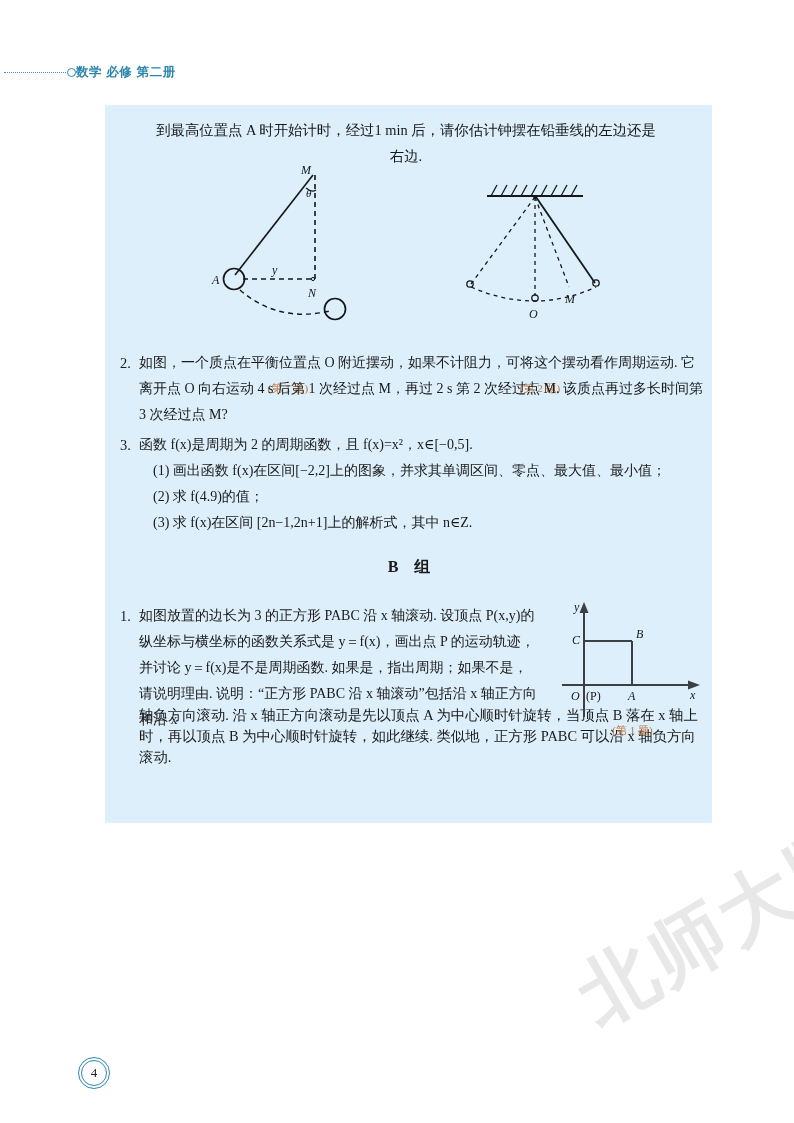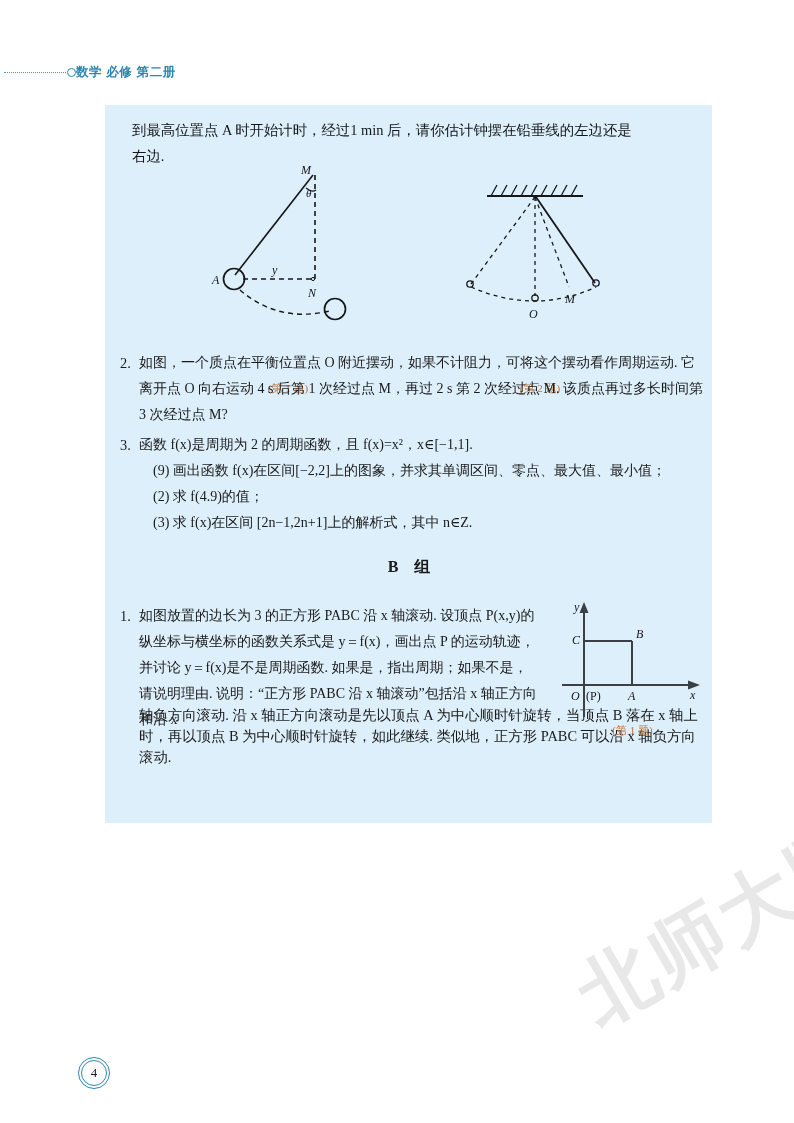--- a/index.html
+++ b/index.html
@@ -103,24 +103,25 @@
 
   .body-text {
     font-size: 14.4px;
     line-height: 26px;
     color: #16171a;
   }
 
   
   .intro {
     position: absolute;
-    left: 27px;
+    left: 11px;
     top: 12px;
     width: 580px;
     text-indent: 0;
+    text-align: center;
   }
   .intro .l2 { display: block; }
 
   
   .figs {
     position: absolute;
     left: 0;
     top: 58px;
     width: 607px;
     height: 175px;
@@ -310,22 +311,22 @@
   </div>
 
   <div class="prob p2">
     <div class="prob-num">2.</div>
     <div class="prob-body">如图，一个质点在平衡位置点 O 附近摆动，如果不计阻力，可将这个摆动看作周期运动. 它离开点 O 向右运动 4 s 后第 1 次经过点 M，再过 2 s 第 2 次经过点 M. 该质点再过多长时间第 3 次经过点 M?</div>
   </div>
 
   <div class="prob p3">
     <div class="prob-num">3.</div>
     <div class="prob-body">
-      <span>函数 f(x)是周期为 2 的周期函数，且 f(x)=x²，x∈[−1,1].</span>
-      <span class="sub">(9) 画出函数 f(x)在区间[−2,2]上的图象，并求其单调区间、零点、最大值、最小值；</span>
+      <span>函数 f(x)是周期为 2 的周期函数，且 f(x)=x²，x∈[−0,5].</span>
+      <span class="sub">(1) 画出函数 f(x)在区间[−2,2]上的图象，并求其单调区间、零点、最大值、最小值；</span>
       <span class="sub">(2) 求 f(4.9)的值；</span>
       <span class="sub">(3) 求 f(x)在区间 [2n−1,2n+1]上的解析式，其中 n∈Z.</span>
     </div>
   </div>
 
   <div class="section-b">
     <span>B</span><span class="gap"></span><span>组</span>
   </div>
 
   <div class="prob pb1">

